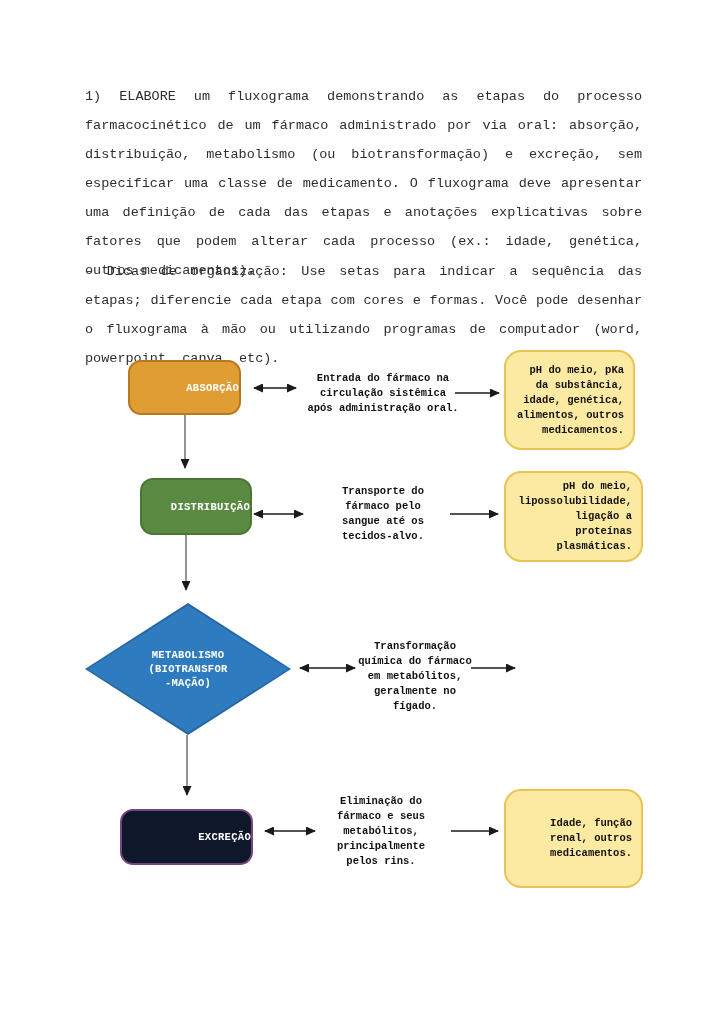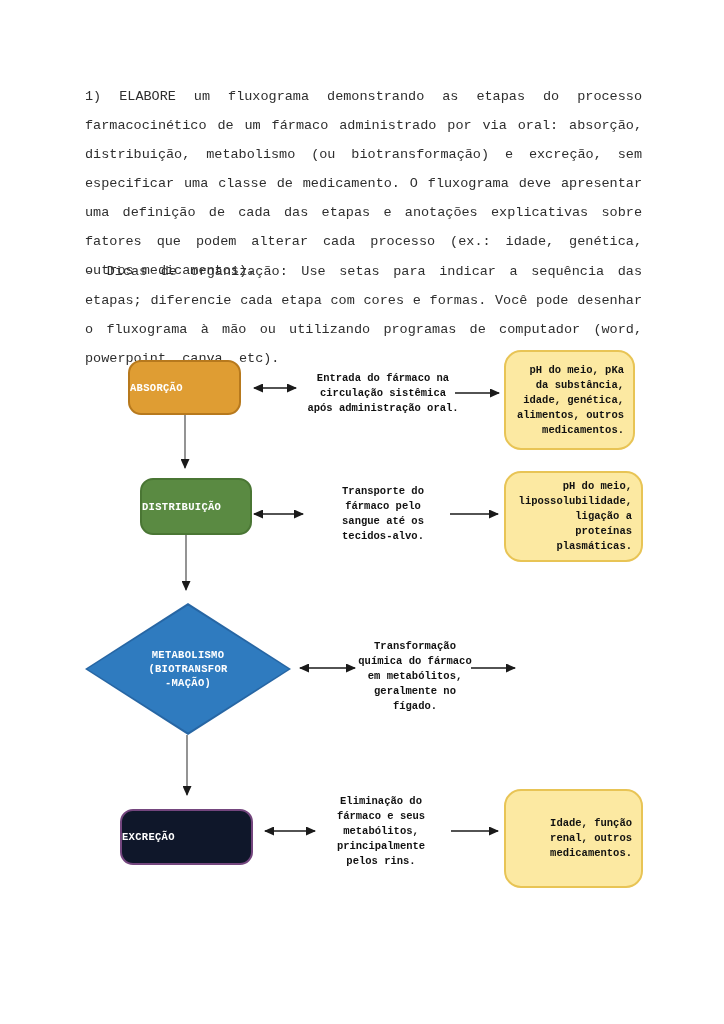--- a/index.html
+++ b/index.html
@@ -28,21 +28,21 @@
     position: absolute;
     left: 0; top: 0;
     width: 724px; height: 1024px;
     pointer-events: none;
   }
 
   .stage {
     position: absolute;
     display: flex;
     align-items: center;
-    justify-content: flex-start;
+    justify-content: flex-end;
     border-style: solid;
     border-width: 2.5px;
     box-sizing: border-box;
   }
   .stage.rect { border-radius: 13px; }
   .stage-label {
     color: #ffffff;
     font-weight: bold;
     font-size: 10.5px;
     letter-spacing: 0.3px;

